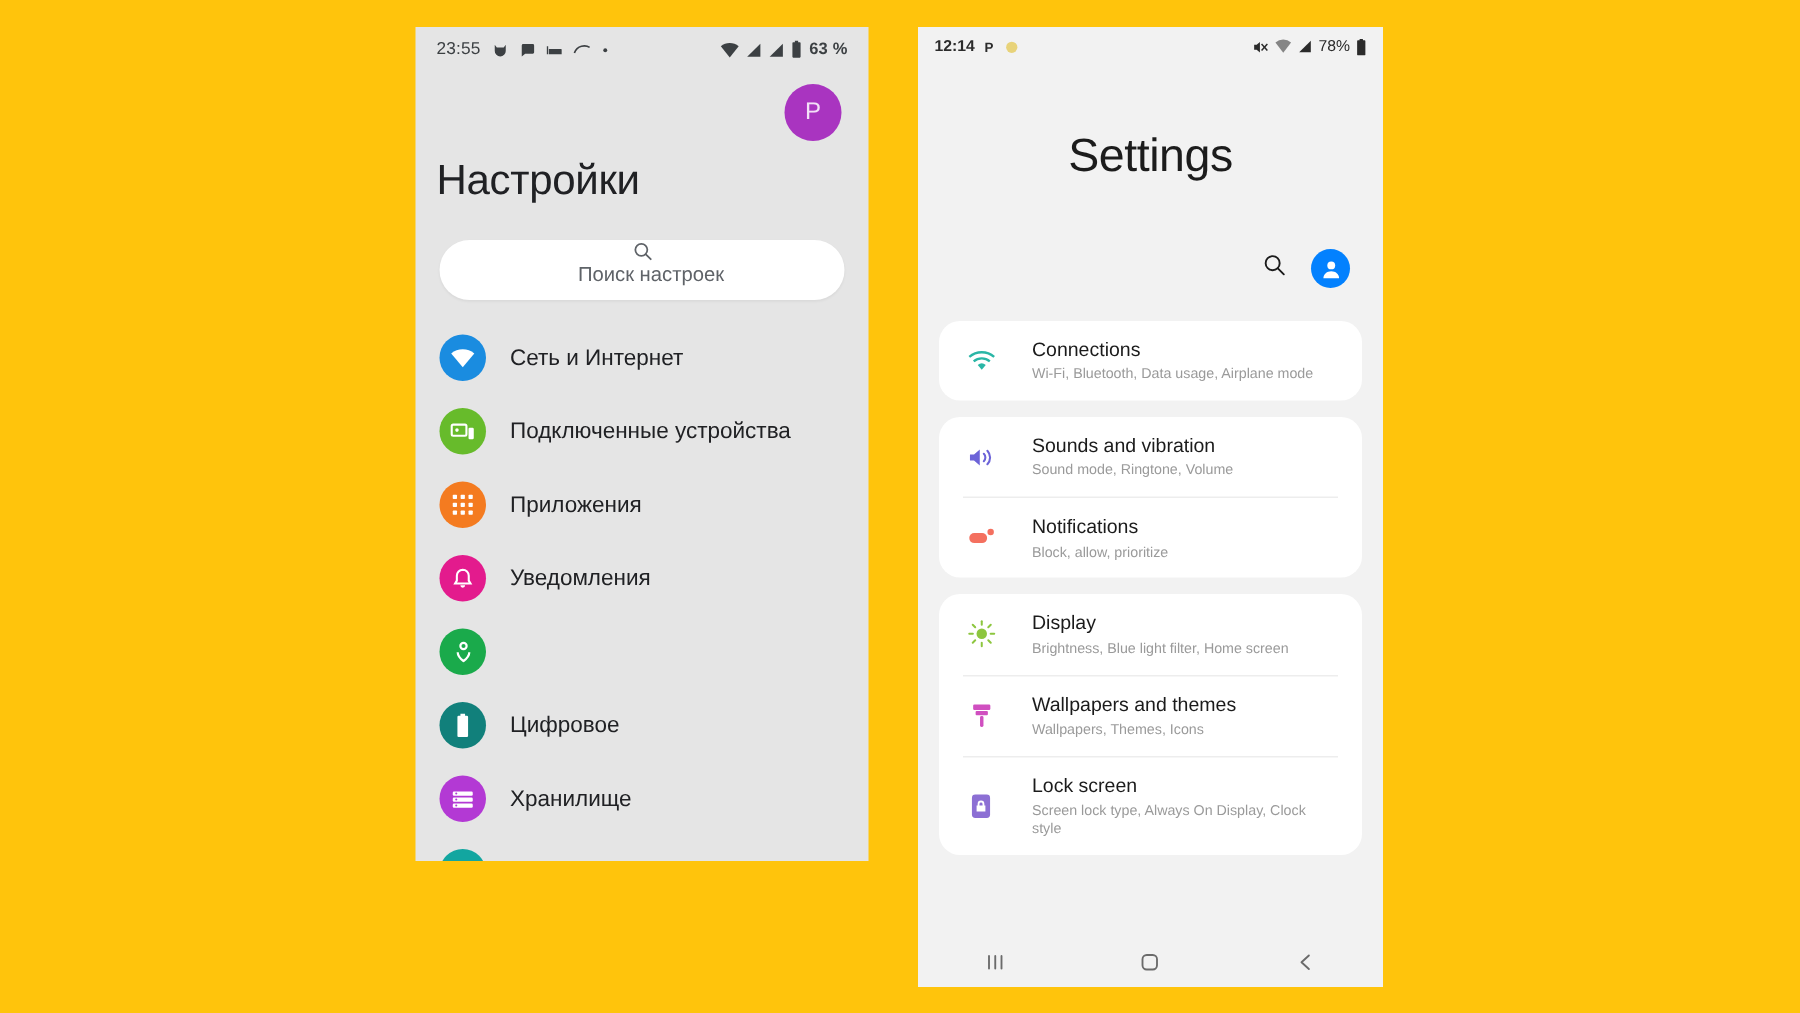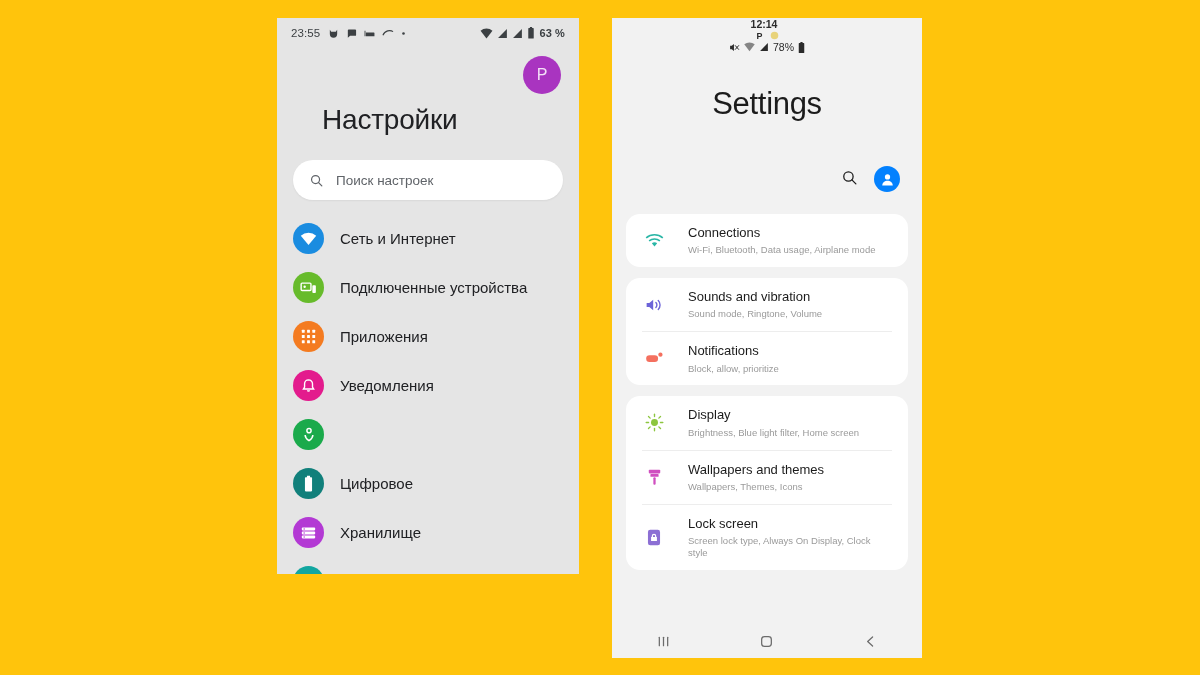--- a/index.html
+++ b/index.html
@@ -44,29 +44,30 @@
   #phone-left .avatar {
     width: 38px; height: 38px; border-radius: 50%;
     background: #a934c0;
     color: #f3e0f7;
     display: flex; align-items: center; justify-content: center;
     font-size: 16px; font-weight: 400;
   }
   #phone-left .page-title {
     font-size: 28px; color: #202124;
     padding: 10px 0 0 14px;
-    font-weight: 400; letter-spacing: -.2px; margin-left: 31px;
+    font-weight: 400; letter-spacing: -.2px;
   }
   #phone-left .searchbar {
     margin: 24px 16px 0 16px;
     height: 40px; border-radius: 22px;
     background: #ffffff;
     display: flex; align-items: center;
     padding: 0 16px;
     box-shadow: 0 1px 2px rgba(0,0,0,.06);
+    flex-direction: column;
   }
   #phone-left .searchbar .ph {
     font-size: 13.5px; color: #5f6368; margin-left: 12px;
   }
   #phone-left .list { margin-top: 14px; }
   #phone-left .row {
     display: flex; align-items: center;
     padding: 9px 16px;
     min-height: 48px;
   }
@@ -85,21 +86,21 @@
   #phone-right {
     left: 612px; top: 18px;
     width: 310px; height: 640px;
     background: #f2f2f2;
     display: flex; flex-direction: column;
   }
   #phone-right .statusbar {
     height: 26px;
     display: flex; align-items: center;
     padding: 0 11px;
-    font-size: 10.5px; color: #2b2b2b; flex-direction: column;
+    font-size: 10.5px; color: #2b2b2b;
   }
   #phone-right .sb-time { font-weight: 600; font-size: 10.5px; margin-right: 6px; }
   #phone-right .sb-left-icons { display: flex; align-items: center; gap: 5px; }
   #phone-right .sb-spacer { flex: 1; }
   #phone-right .sb-right { display: flex; align-items: center; gap: 4px; }
   #phone-right .sb-batt-text { font-size: 10.5px; }
 
   #phone-right .big-title {
     text-align: center;
     font-size: 31px; color: #1c1c1c;

